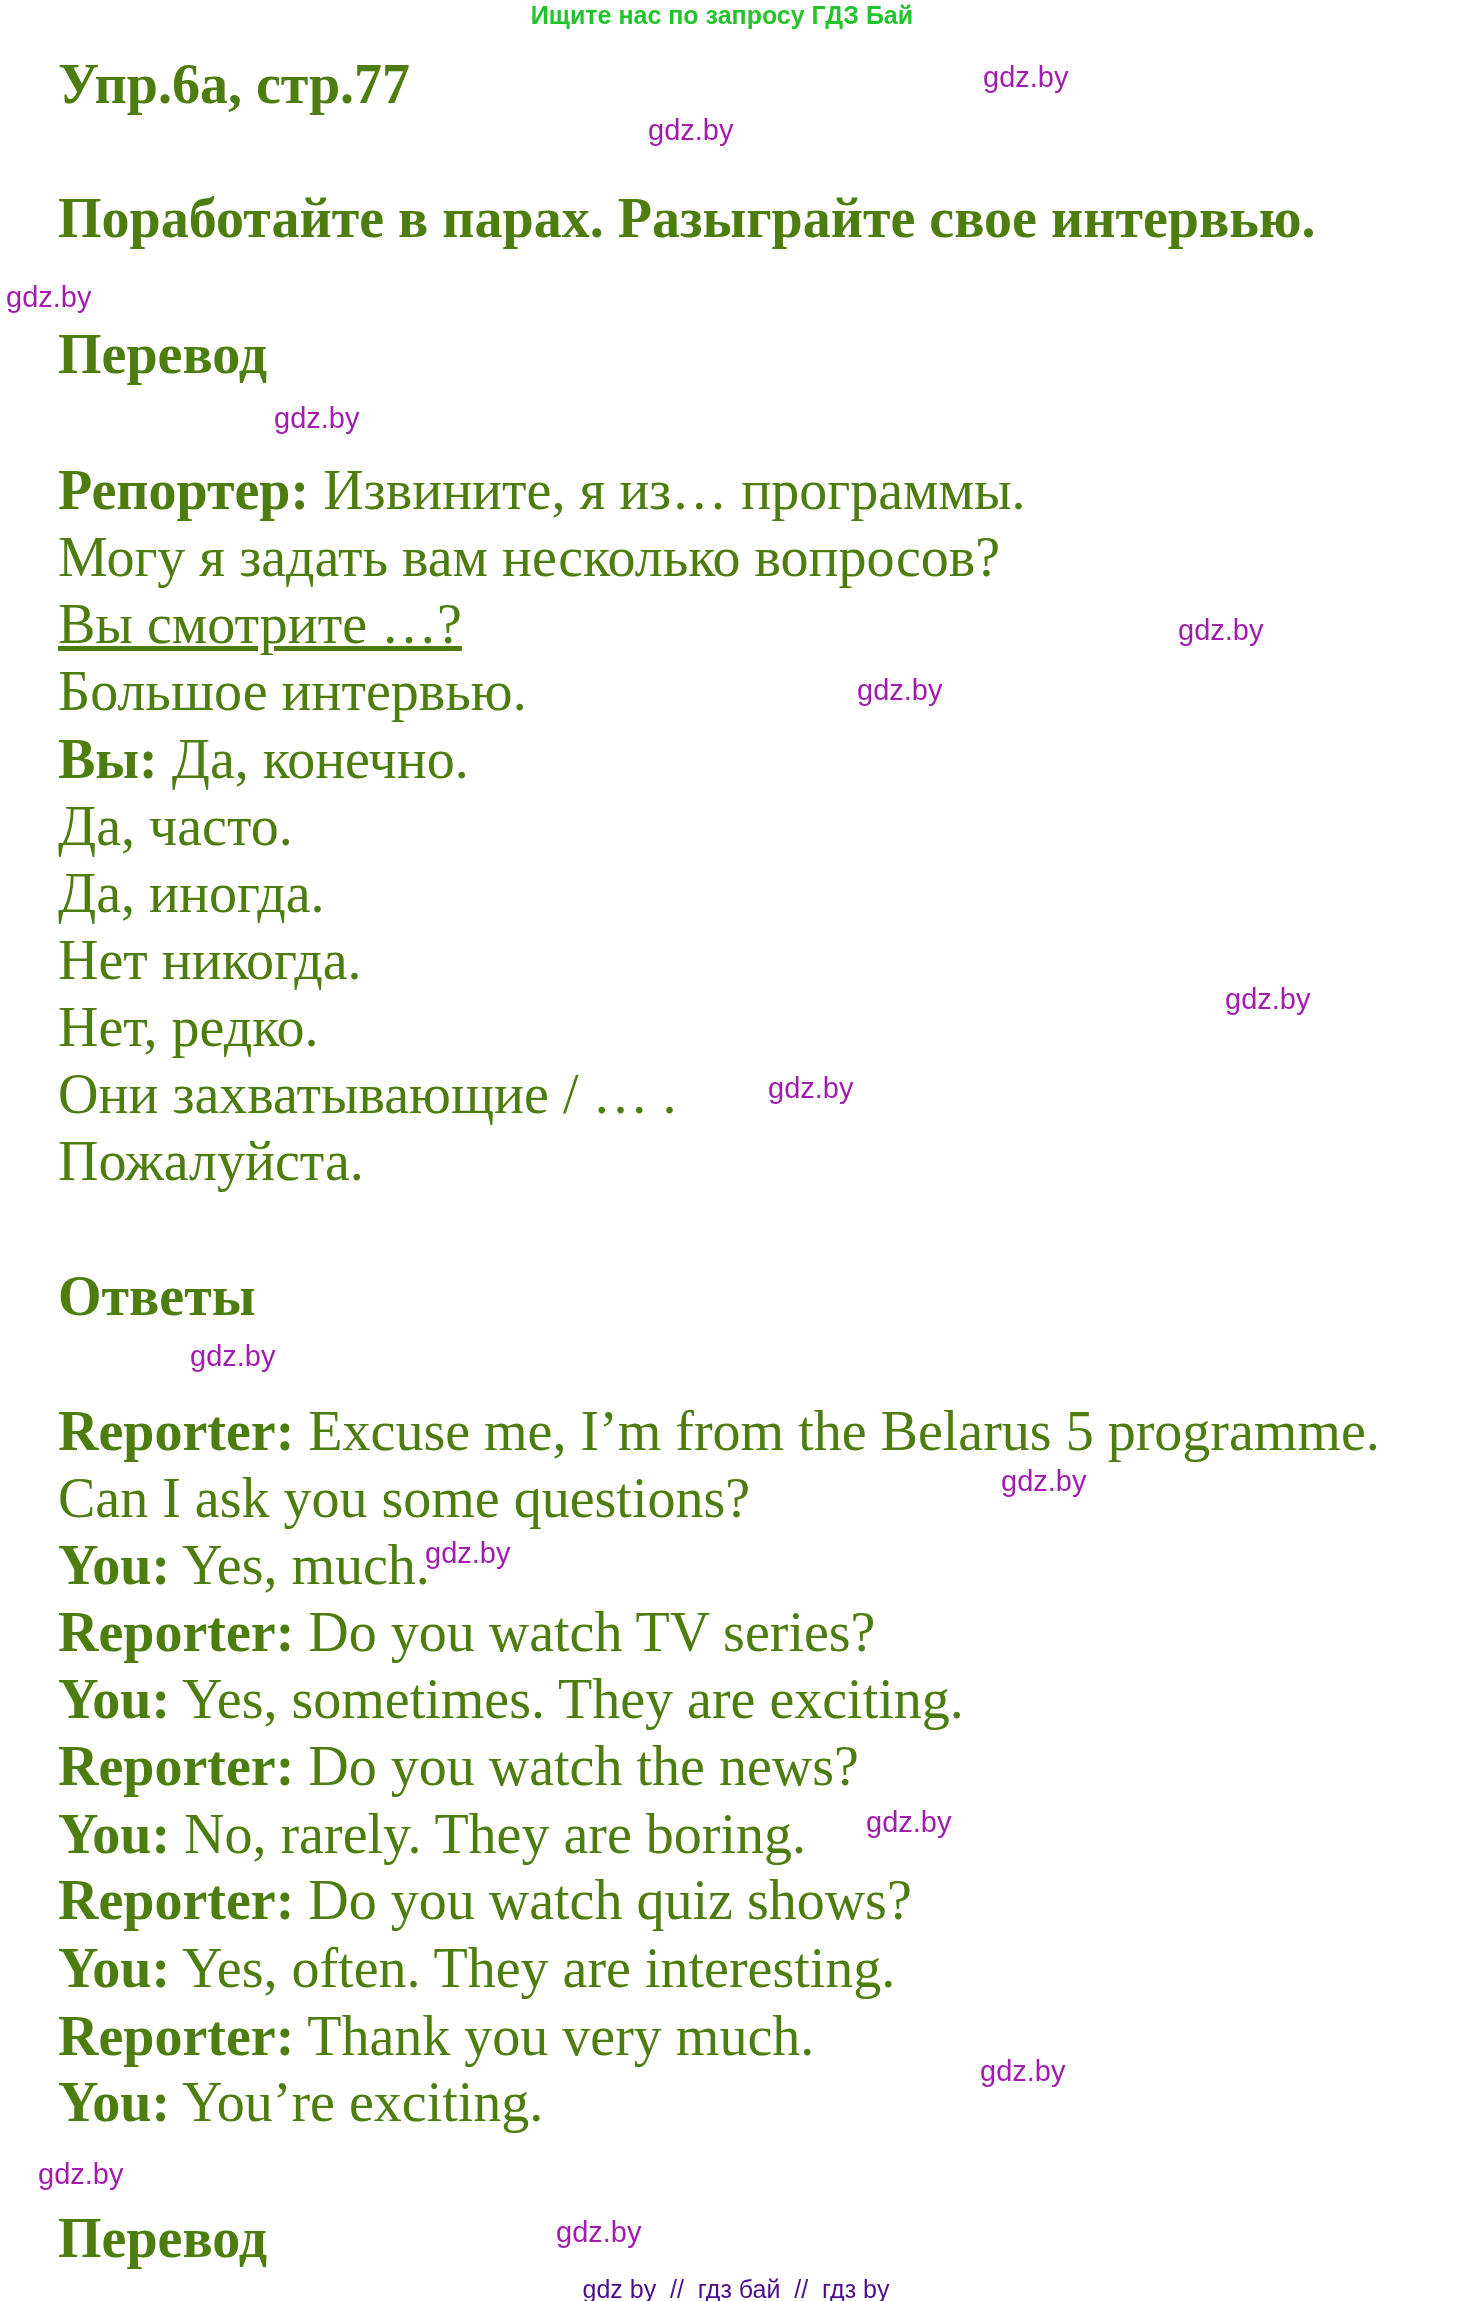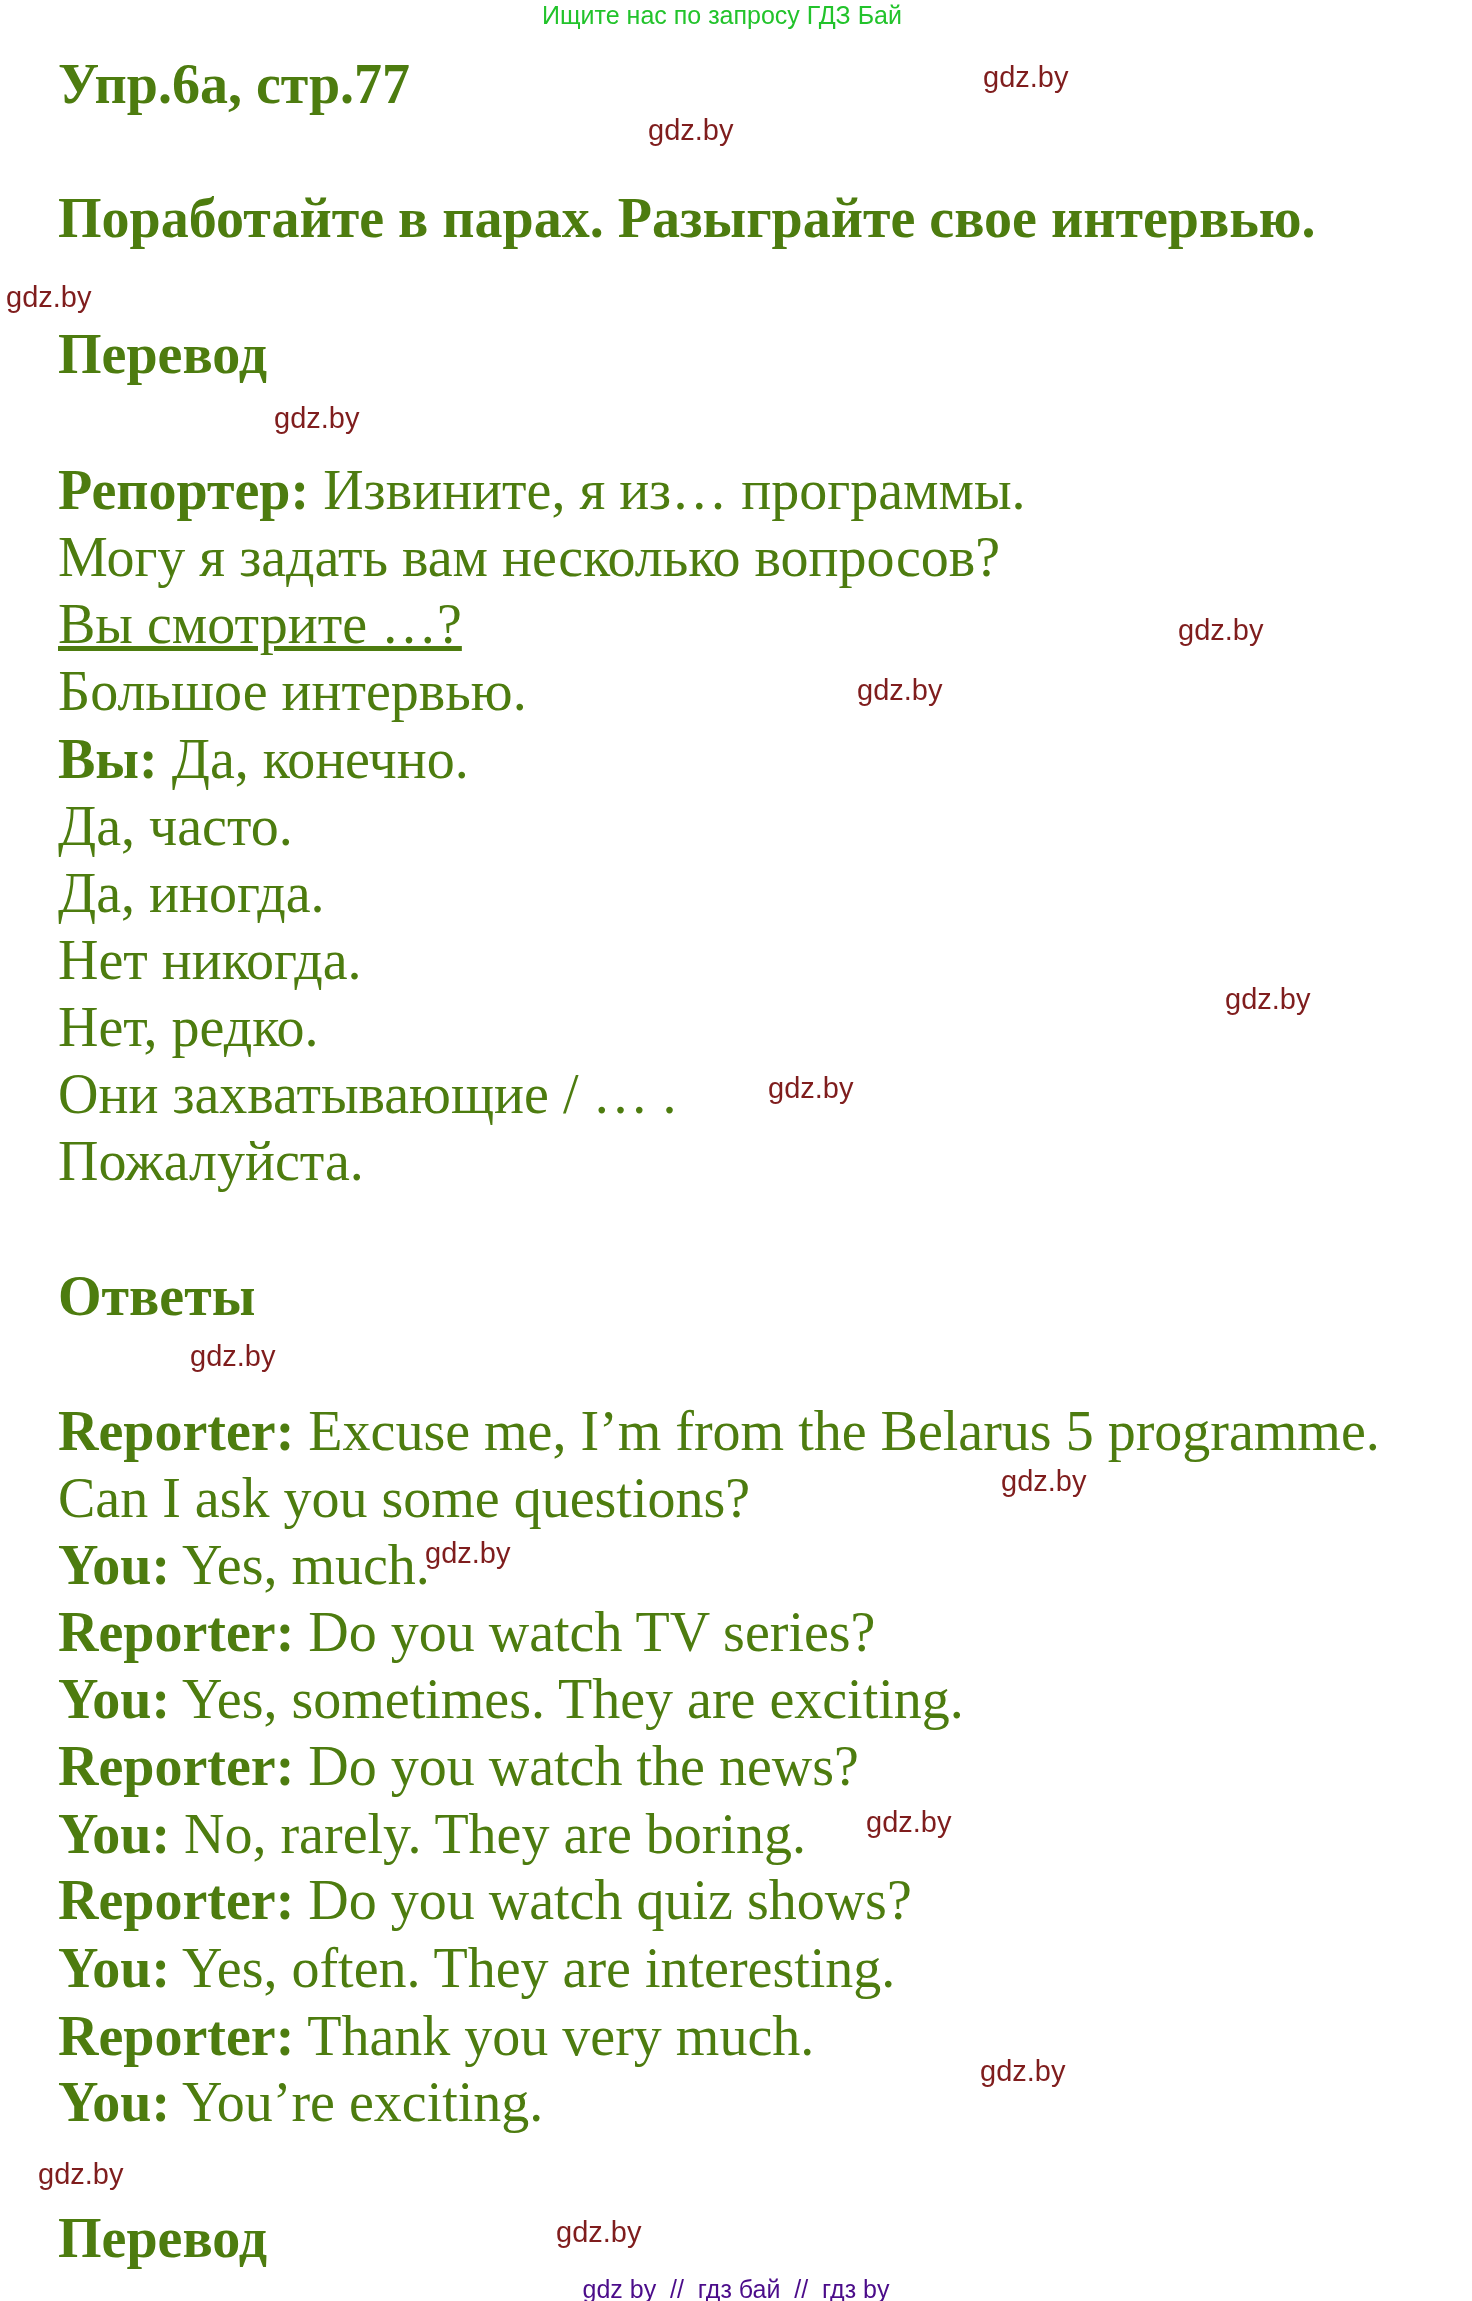--- a/index.html
+++ b/index.html
@@ -1,24 +1,24 @@
 <!DOCTYPE html>
 <html><head>
 <meta charset="utf-8">
 <style>
   html, body { margin: 0; padding: 0; background: #ffffff; }
   body { width: 1472px; height: 2301px; position: relative; overflow: hidden; }
   .abs { position: absolute; white-space: nowrap; }
   .serif { font-family: "Liberation Serif", "DejaVu Serif", serif; color: #4d7c0f; }
   .sans { font-family: "Liberation Sans", "DejaVu Sans", sans-serif; }
-  .topbanner { font-size: 25px; line-height: 30px; top: 0; left: 0; width: 1444px; text-align: center; }
+  .topbanner { font-size: 25px; line-height: 30px; top: 0; left: 0; width: 1444px; text-align: center; font-weight: bold; }
   .h1 { font-size: 56px; font-weight: bold; line-height: 64px; }
   .body-line { font-size: 56px; line-height: 64px; left: 58px; }
   .body-line b { font-weight: bold; }
-  .wm { font-size: 29px; line-height: 34px; color: #7f1d1d; }
+  .wm { font-size: 29px; line-height: 34px; color: #a21caf; }
   .footer { font-size: 25px; line-height: 30px; left: 0; width: 1472px; text-align: center; top: 2274px; }
 </style>
 </head>
 <body>
 
 <div class="abs sans topbanner" style="color:#22c32b;">Ищите нас по запросу ГДЗ Бай</div>
 
 <div class="abs serif h1" style="left:58px; top:52px;">Упр.6а, стр.77</div>
 
 <div class="abs serif h1" style="left:58px; top:186px;">Поработайте в парах. Разыграйте свое интервью.</div>

